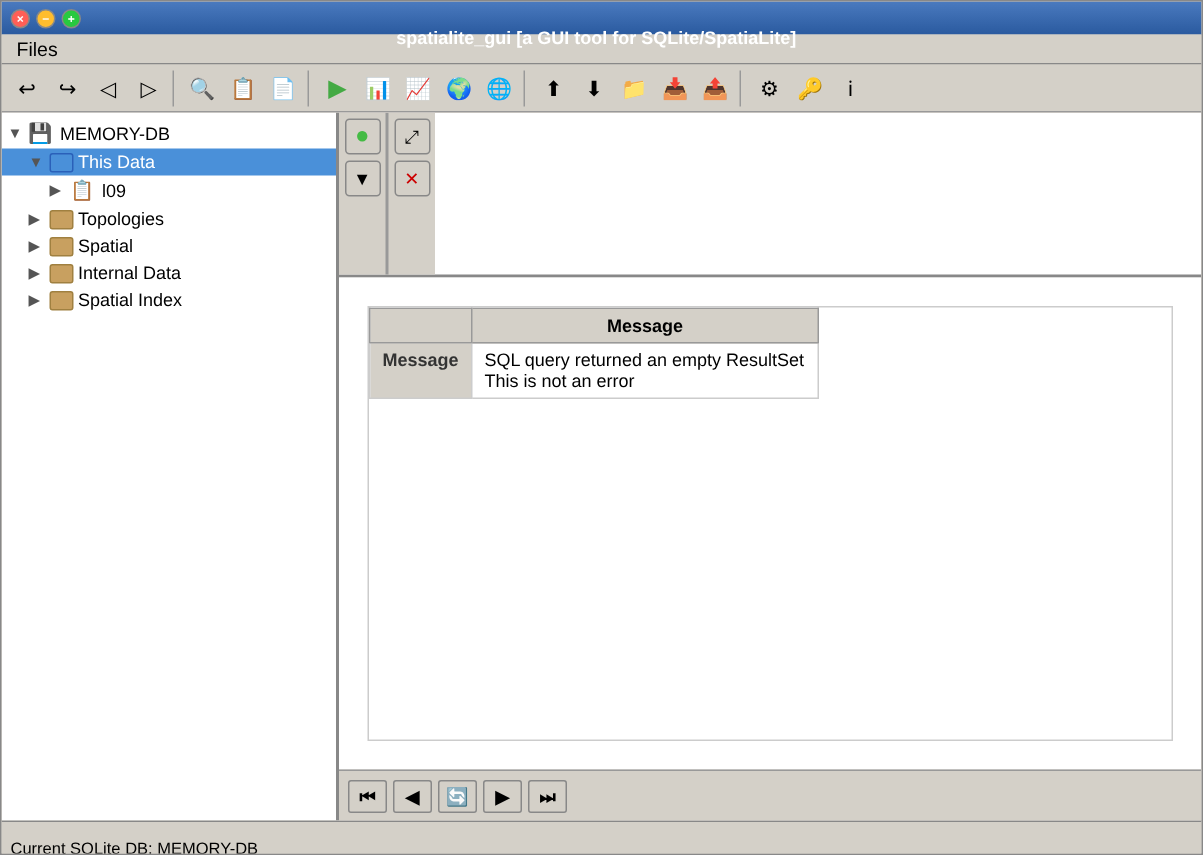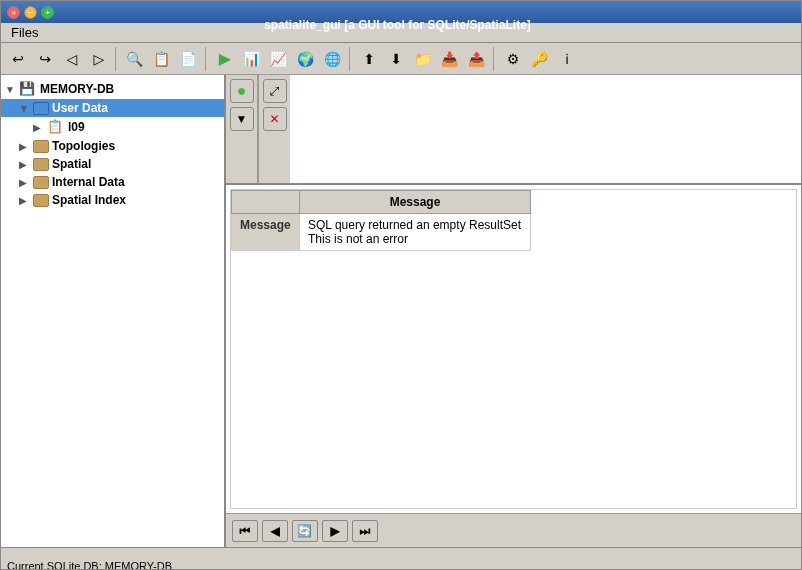--- a/index.html
+++ b/index.html
@@ -120,21 +120,21 @@
       width: 14px;
       font-size: 10px;
       color: #555;
     }
     .tree-icon {
       width: 18px;
       height: 16px;
       margin-right: 3px;
       font-size: 13px;
     }
-    .tree-label { font-size: 12px; font-weight: bold; }
+    .tree-label { font-size: 12px; }
     .indent1 { padding-left: 18px; }
     .indent2 { padding-left: 32px; }
 
     
     #right-panel {
       flex: 1;
       display: flex;
       flex-direction: column;
       background: #d4d0c8;
       overflow: hidden;
@@ -194,21 +194,21 @@
       flex: 1;
       background: white;
       overflow: hidden;
       display: flex;
       flex-direction: column;
     }
     #results-table-wrapper {
       flex: 1;
       overflow: auto;
       border: 1px solid #ccc;
-      margin: 4px;
+      margin: 19px;
     }
     table.results {
       border-collapse: collapse;
       min-width: 300px;
       font-size: 12px;
     }
     table.results th {
       background: #d4d0c8;
       border: 1px solid #999;
       padding: 4px 8px;
@@ -322,21 +322,21 @@
 
     <div class="tree-item">
       <span class="tree-arrow">▼</span>
       <span class="tree-icon">💾</span>
       <span class="tree-label">MEMORY-DB</span>
     </div>
 
     <div class="tree-item selected indent1">
       <span class="tree-arrow">▼</span>
       <span class="tree-icon" style="display:inline-block;width:16px;height:13px;background:#4a90d9;border:1px solid #2a60b9;border-radius:2px;margin-right:3px;vertical-align:middle;"></span>
-      <span class="tree-label">User Data</span>
+      <span class="tree-label">This Data</span>
     </div>
 
     <div class="tree-item indent2">
       <span class="tree-arrow">▶</span>
       <span class="tree-icon">📋</span>
       <span class="tree-label">l09</span>
     </div>
 
     <div class="tree-item indent1">
       <span class="tree-arrow">▶</span>

